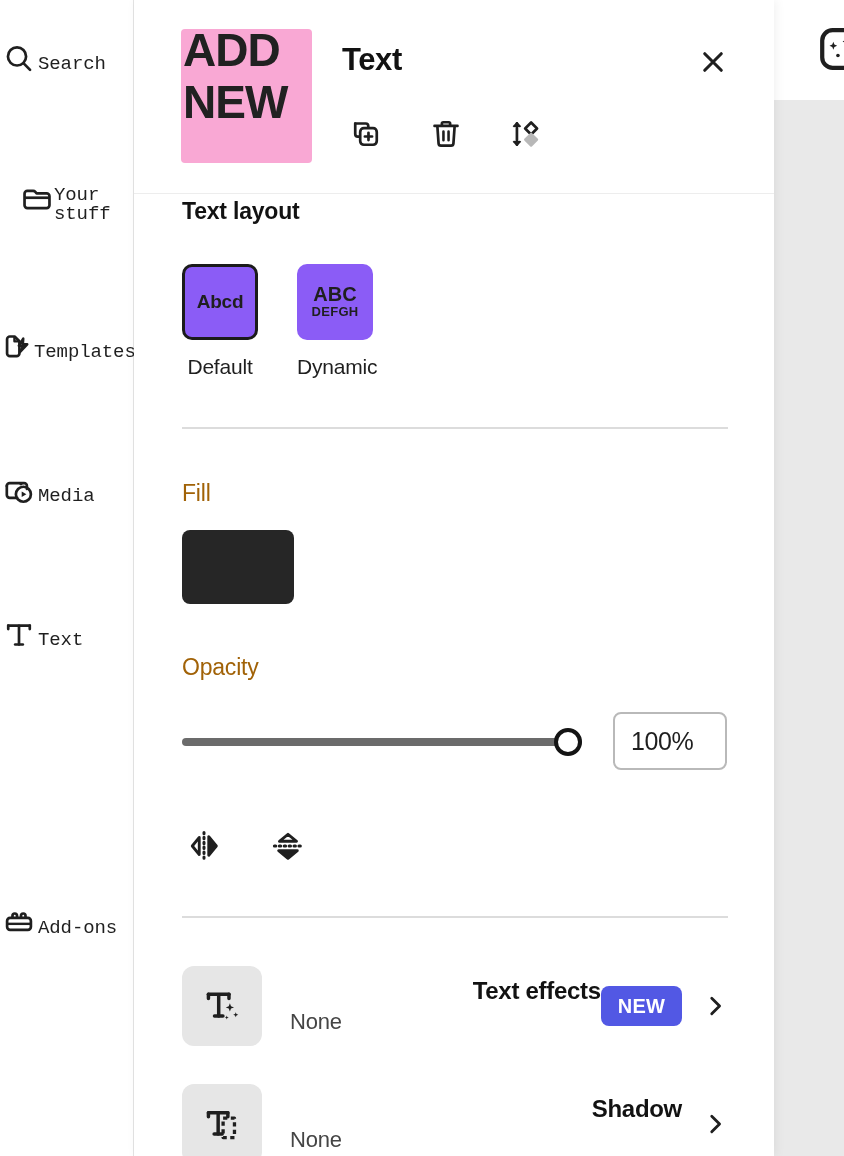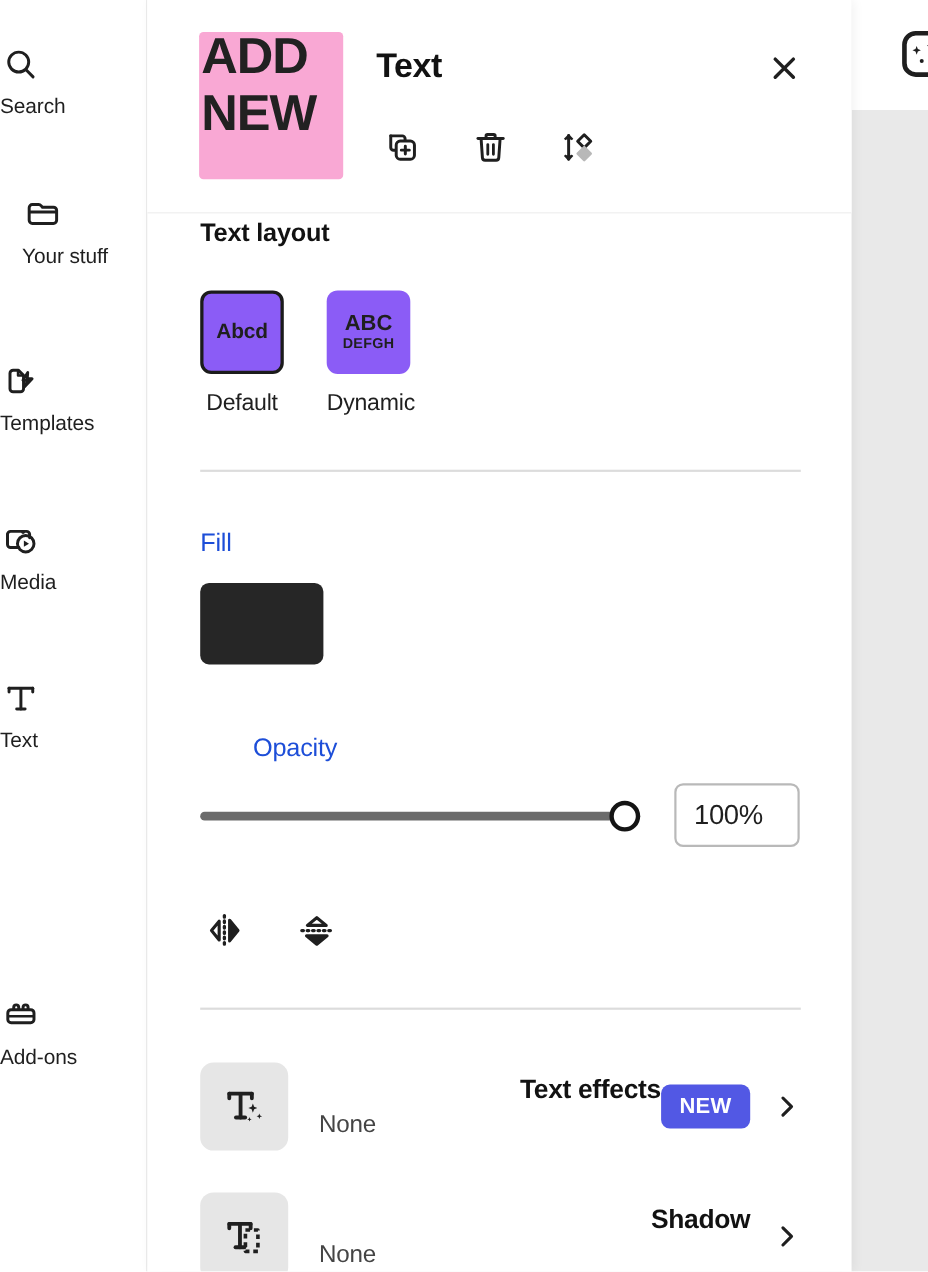--- a/index.html
+++ b/index.html
@@ -28,22 +28,22 @@
 
   
   #left-rail{
     position:absolute;left:0;top:0;width:134px;height:1156px;
     background:#ffffff;
     border-right:1px solid #e4e4e4;
     box-sizing:border-box;
   }
   .rail-item{
     position:absolute;left:0;width:133px;
-    display:flex;flex-direction:column;
-    cursor:pointer;user-select:none;
+    display:flex;flex-direction:row;align-items:center;
+    cursor:pointer;user-select:none;font-family:Liberation Mono, monospace;
   }
   .rail-icon{
     width:38px;height:38px;display:flex;align-items:center;justify-content:center;
   }
   .rail-label{
     margin-top:10px;font-size:19px;color:#1f1f1f;letter-spacing:-0.1px;
     line-height:1;
   }
 
   
@@ -89,21 +89,21 @@
   
   #panel-body{
     position:absolute;left:0;top:194px;width:640px;height:962px;
     overflow:hidden;
   }
   .sec-title{
     position:absolute;left:48px;font-size:23px;font-weight:bold;color:#121212;
     letter-spacing:-0.2px;
   }
   .sub-title{
-    position:absolute;left:48px;font-size:23px;font-weight:normal;color:#1d4ed8;
+    position:absolute;left:48px;font-size:23px;font-weight:normal;color:#a16207;
     letter-spacing:-0.2px;
   }
   .divider{
     position:absolute;left:48px;width:546px;height:2px;background:#dcdcdc;
   }
 
   
   .layout-opt{position:absolute;top:70px;cursor:pointer;}
   .layout-box{
     width:76px;height:76px;border-radius:10px;background:#8b5cf6;
@@ -333,21 +333,21 @@
         <span class="lb-b2">DEFGH</span>
       </div>
       <div class="layout-cap">Dynamic</div>
     </div>
 
     <div class="divider" style="top:233px;"></div>
 
     <div class="sub-title" style="top:286px;">Fill</div>
     <div id="fill-swatch" style="background: rgb(38, 38, 38);"></div>
 
-    <div class="sub-title" style="top:472px;margin-left:48px;">Opacity</div>
+    <div class="sub-title" style="top:460px;">Opacity</div>
 
     <div id="slider-wrap">
       <div id="slider-track" style="background: rgb(107, 107, 107);"></div>
       <div id="slider-thumb" style="left: 372px;"></div>
     </div>
 
     <div id="opacity-field">
       <span id="opacity-value">100%</span>
     </div>
 

